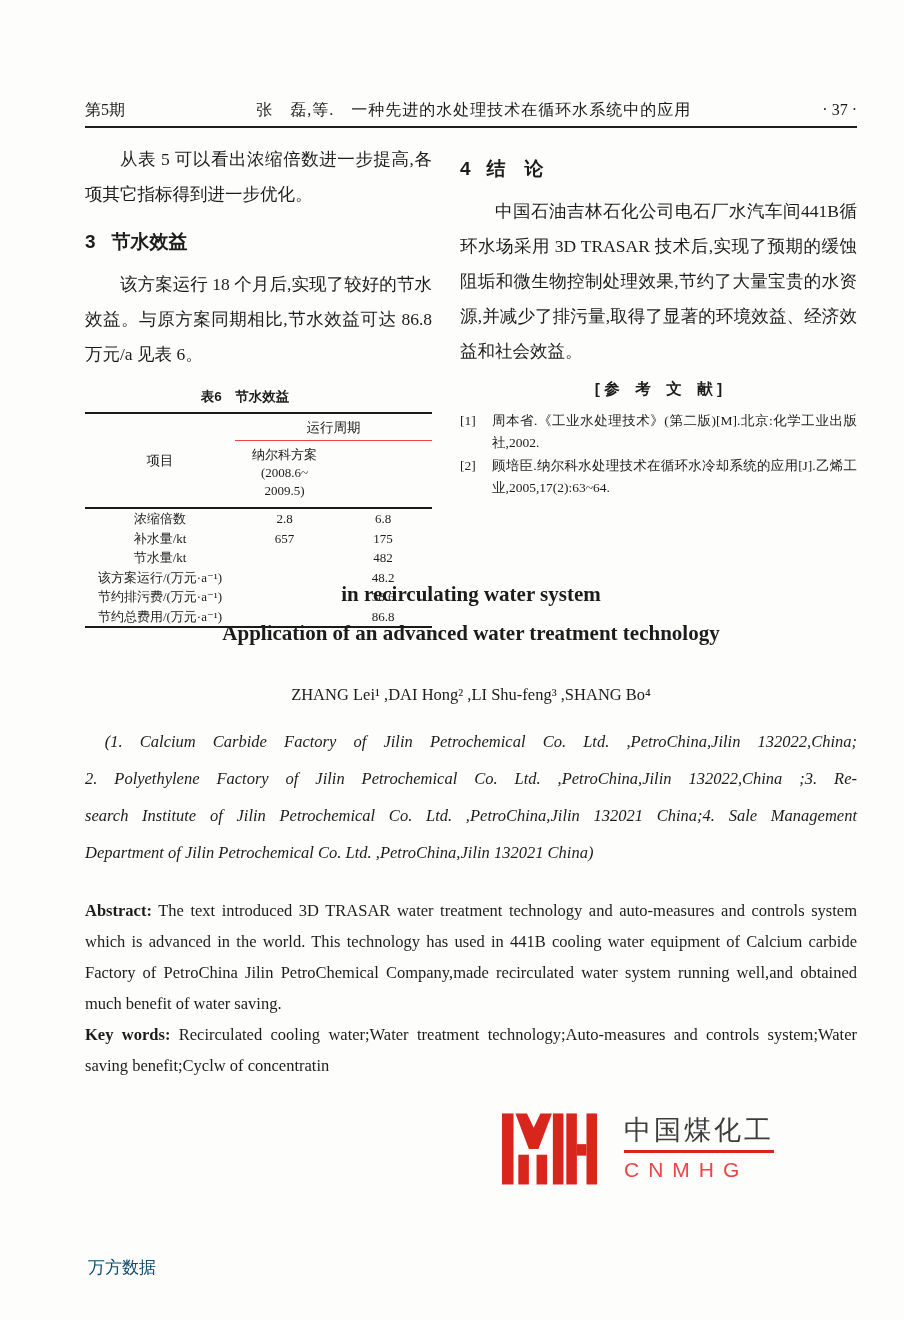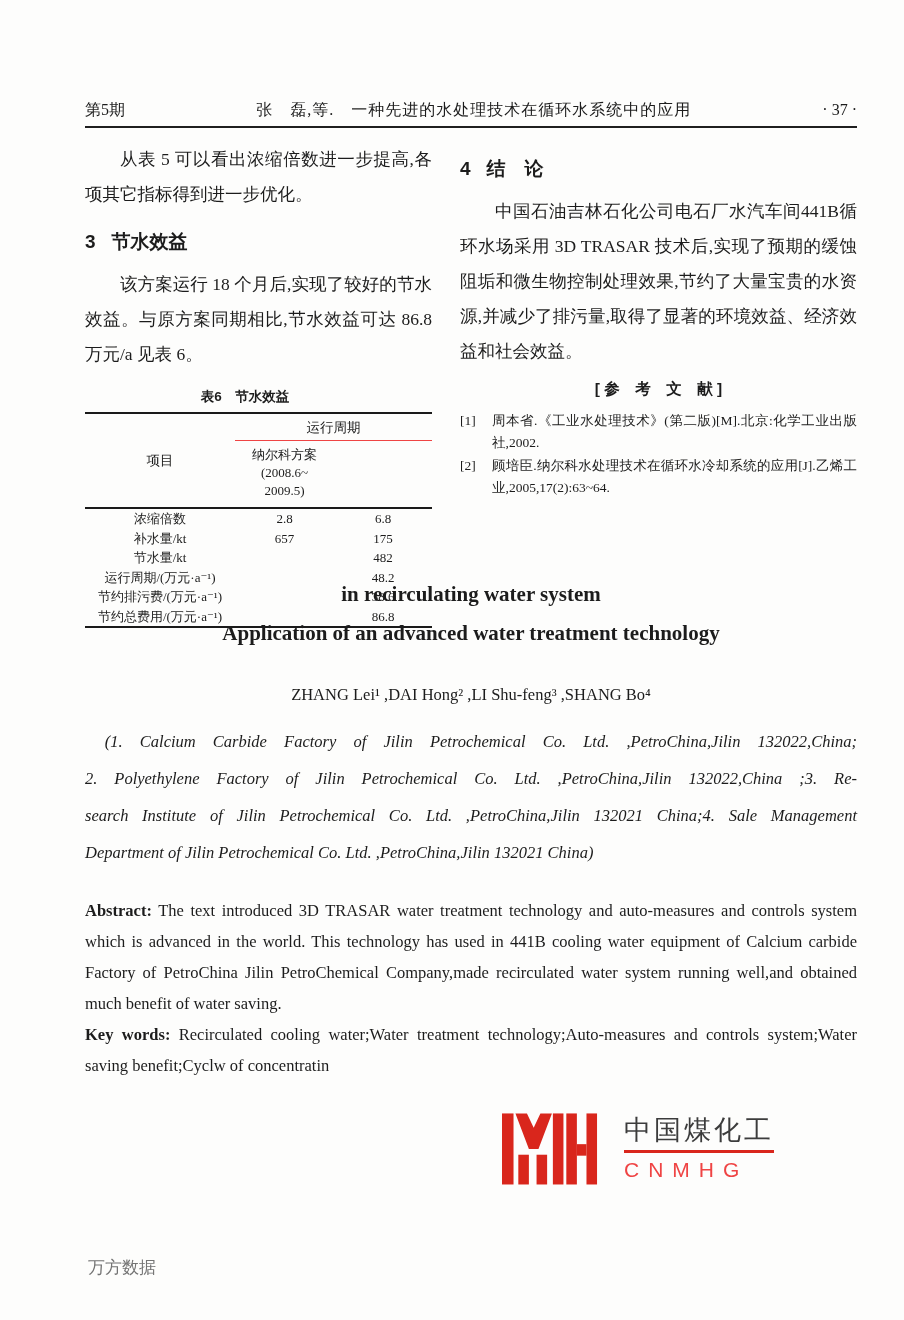--- a/index.html
+++ b/index.html
@@ -99,21 +99,21 @@
   }
   .logo-rule { border-bottom:3px solid #d9261c; margin:3px 0 4px 0; }
   .logo-en {
     font-family:"Liberation Sans","DejaVu Sans",sans-serif;
     font-size:21px; color:#ef4444; letter-spacing:9px; line-height:26px;
   }
   
   .footer {
     position:absolute; left:88px; top:1256px;
     font-family:"Liberation Sans","DejaVu Sans",sans-serif;
-    font-size:17px; color:#737373;
+    font-size:17px; color:#0c4a6e;
   }
 </style>
 </head>
 <body>
 
 <div class="page">
 
   <div class="runhead">
     <span>第5期</span>
     <span class="mid">张　磊,等.　一种先进的水处理技术在循环水系统中的应用</span>
@@ -151,21 +151,21 @@
             <span>补水量/kt</span>
             <span>657</span>
             <span>175</span>
           </div>
           <div class="tbl-row">
             <span>节水量/kt</span>
             <span></span>
             <span>482</span>
           </div>
           <div class="tbl-row">
-            <span>运行周期/(万元·a⁻¹)</span>
+            <span>该方案运行/(万元·a⁻¹)</span>
             <span></span>
             <span>48.2</span>
           </div>
           <div class="tbl-row">
             <span>节约排污费/(万元·a⁻¹)</span>
             <span></span>
             <span>38.6</span>
           </div>
           <div class="tbl-row">
             <span>节约总费用/(万元·a⁻¹)</span>

